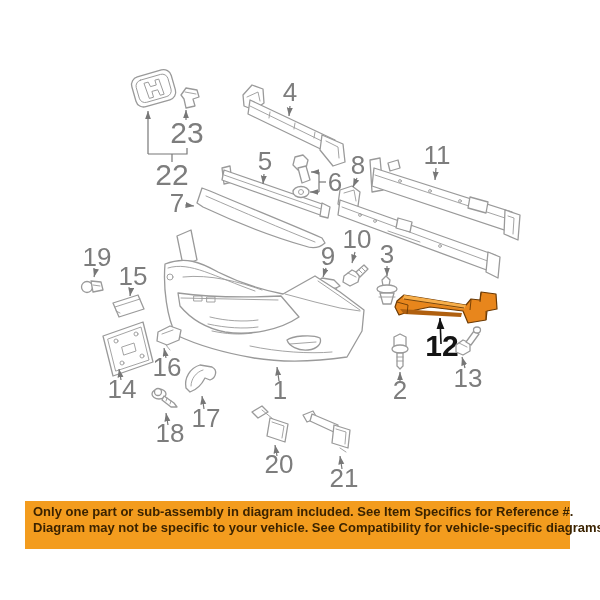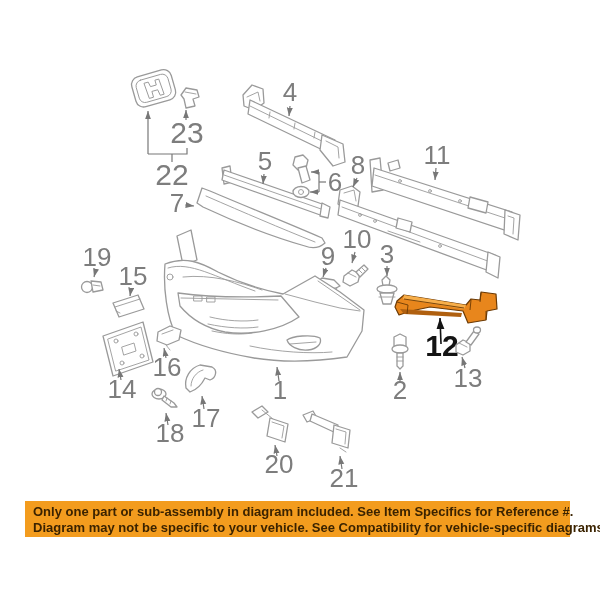--- a/index.html
+++ b/index.html
@@ -21,21 +21,21 @@
   .ln{fill:none;stroke:var(--line);stroke-width:1.3;stroke-linejoin:round;stroke-linecap:round;}
   .fw{fill:#ffffff;stroke:var(--line);stroke-width:1.3;stroke-linejoin:round;}
   .thin{fill:none;stroke:var(--line);stroke-width:0.9;stroke-linejoin:round;stroke-linecap:round;}
   .arr{fill:none;stroke:var(--arrow);stroke-width:1.2;}
   .arrb{fill:none;stroke:var(--label-hl);stroke-width:1.6;}
   .lbl{font-family:"Liberation Sans",sans-serif;font-size:26px;fill:var(--label);text-anchor:middle;}
   .lbl-lg{font-size:30px;}
   .lbl-hl{font-size:30px;font-weight:700;fill:var(--label-hl);}
   .hl{fill:var(--highlight);stroke:var(--highlight-dark);stroke-width:1.2;stroke-linejoin:round;}
   .hl-line{fill:none;stroke:var(--highlight-dark);stroke-width:0.9;}
-  .banner{position:absolute;left:25px;top:501px;width:545px;height:36px;
+  .banner{position:absolute;left:25px;top:501px;width:545px;height:48px;
           background:var(--banner-bg);color:var(--banner-text);
           font-size:13px;font-weight:700;line-height:16px;
           padding:3px 0 0 8px;box-sizing:border-box;white-space:nowrap;}
 </style>
 </head>
 <body>
 
 <div class="page">
 
 <svg width="600" height="600" viewBox="0 0 600 600">

